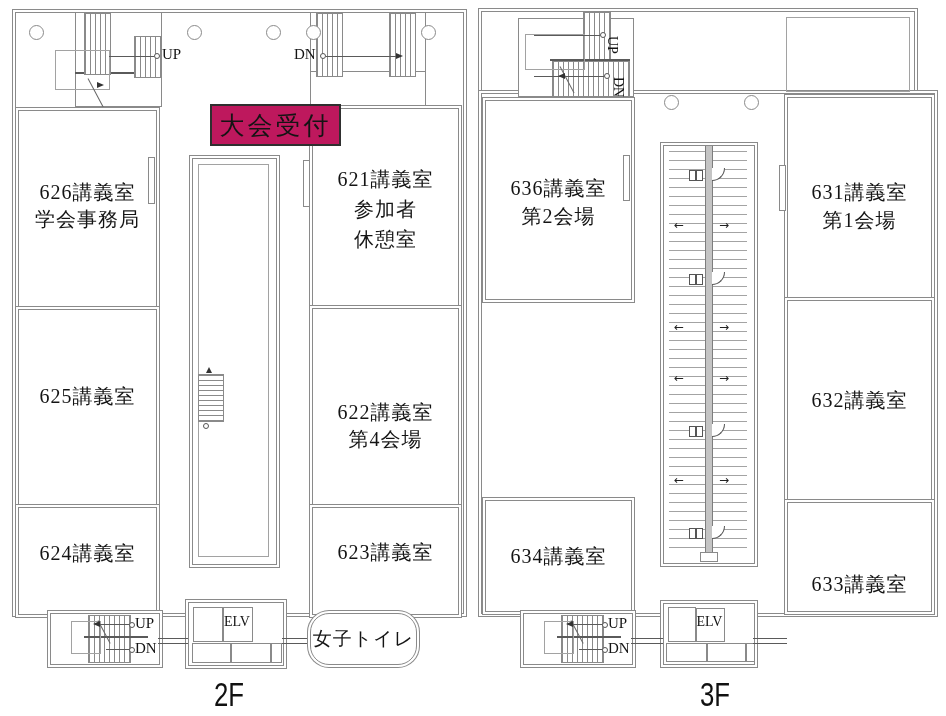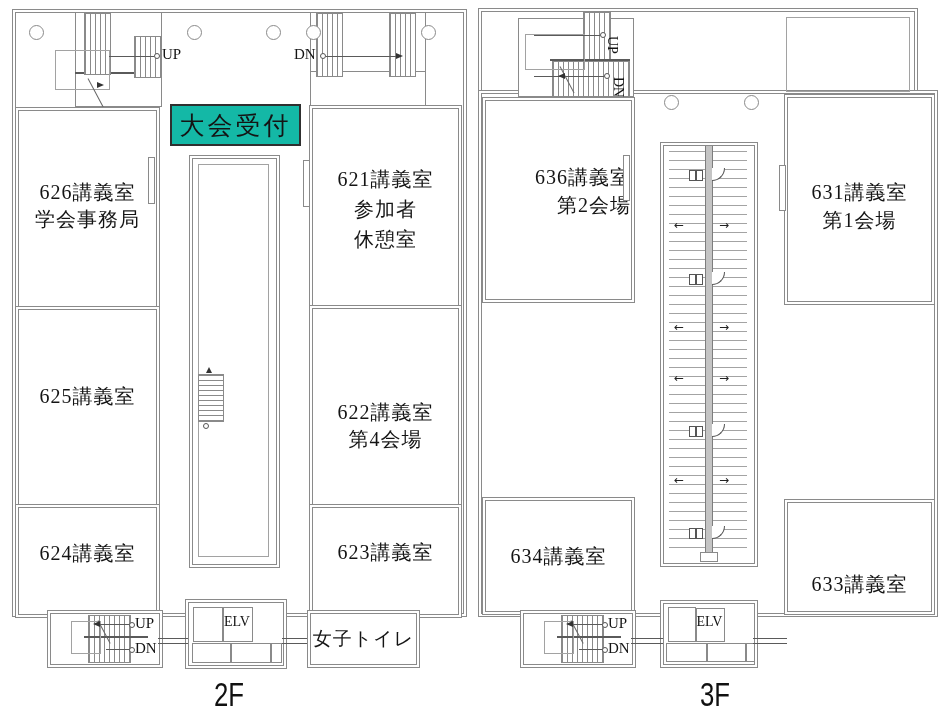--- a/index.html
+++ b/index.html
@@ -17,35 +17,35 @@
       repeating-linear-gradient(90deg,#8a8a8a 0 1px,transparent 1px 5px);}
   .hh{position:absolute;border:1px solid #8a8a8a;background:#fff
       repeating-linear-gradient(180deg,#8a8a8a 0 1px,transparent 1px 5px);}
   .steps{position:absolute;background:repeating-linear-gradient(180deg,#a3a3a3 0 1px,transparent 1px 9px);}
   .aisle{position:absolute;background:#c4c4c4;border-left:1px solid #7d7d7d;border-right:1px solid #7d7d7d;}
   .ln{position:absolute;background:#5a5a5a;}
   .circle{position:absolute;width:13px;height:13px;border:1.5px solid #8a8a8a;border-radius:50%;background:#fff;}
   .dot{position:absolute;width:4px;height:4px;border:1px solid #555;border-radius:50%;background:#fff;}
   .lbl{position:absolute;color:#141414;font-size:15px;white-space:nowrap;}
   .room-label{position:absolute;left:0;width:100%;text-align:center;font-size:20px;letter-spacing:1px;}
-  .flexc{display:flex;align-items:center;justify-content:center;}
+  .flexc{display:flex;align-items:center;justify-content:center;border-radius:19px;}
   .arr-l{position:absolute;width:0;height:0;border-top:3px solid transparent;border-bottom:3px solid transparent;border-right:7px solid #333;}
   .arr-r{position:absolute;width:0;height:0;border-top:3px solid transparent;border-bottom:3px solid transparent;border-left:7px solid #333;}
   .tri-up{position:absolute;width:0;height:0;border-left:3px solid transparent;border-right:3px solid transparent;border-bottom:6px solid #333;}
   .diag{position:absolute;height:1px;background:#666;transform-origin:left center;}
   .vtext{writing-mode:vertical-rl;font-size:14px;}
   .door-arc{position:absolute;width:12px;height:12px;border:1px solid #555;border-left:none;border-top:none;
             border-radius:0 0 100% 0;background:#fff;}
   .jamb{position:absolute;width:5px;height:9px;border:1px solid #555;background:#fff;}
   .hall-arrow{position:absolute;font-family:"DejaVu Sans",sans-serif;font-size:12px;color:#222;line-height:1;}
   .caption{position:absolute;width:100px;text-align:center;font-family:"Liberation Sans","DejaVu Sans",sans-serif;
            font-size:33px;transform:scaleX(0.78);color:#111;}
-  .reception{position:absolute;border:2px solid #2f2f2f;background:#14b8a6;
+  .reception{position:absolute;border:2px solid #2f2f2f;background:#be185d;
              font-family:"Liberation Sans","DejaVu Sans",sans-serif;font-size:25px;letter-spacing:3px;
-             display:flex;align-items:center;justify-content:center;z-index:5;}
+             display:flex;align-items:center;justify-content:center;z-index:5;margin-left:40px;}
   .elv-label{position:absolute;font-size:14px;text-align:center;}
   .toilet-label{font-size:19px;letter-spacing:1px;}
 </style>
 </head>
 <body>
 
 <div class="canvas">
 
   <section>
     <div class="dw" style="left:15px;top:12px;width:447px;height:600px;"></div>
@@ -200,35 +200,40 @@
     <div class="hall-arrow" style="left:719px;top:219px;">→</div>
     <div class="hall-arrow" style="left:674px;top:321px;">←</div>
     <div class="hall-arrow" style="left:719px;top:321px;">→</div>
     <div class="hall-arrow" style="left:674px;top:372px;">←</div>
     <div class="hall-arrow" style="left:719px;top:372px;">→</div>
     <div class="hall-arrow" style="left:674px;top:474px;">←</div>
     <div class="hall-arrow" style="left:719px;top:474px;">→</div>
     <div class="sw" style="left:700px;top:552px;width:16px;height:8px;"></div>
 
     <div class="dw" style="left:485px;top:100px;width:145px;height:198px;">
-      <div class="room-label" style="top:62px;line-height:28px;text-align:right;">
+      <div class="room-label" style="top:73px;line-height:28px;">
         <div>636講義室</div>
         <div>第2会場</div>
       </div>
     </div>
     <div class="dw" style="left:485px;top:500px;width:145px;height:110px;">
       <div class="room-label" style="top:42px;line-height:26px;">
         <div>634講義室</div>
       </div>
     </div>
 
     <div class="dw" style="left:787px;top:97px;width:143px;height:203px;">
       <div class="room-label" style="top:80px;line-height:28px;">
         <div>631講義室</div>
         <div>第1会場</div>
+      </div>
+    </div>
+    <div class="dw" style="left:787px;top:300px;width:143px;height:202px;">
+      <div class="room-label" style="top:86px;line-height:26px;">
+        <div>632講義室</div>
       </div>
     </div>
     <div class="dw" style="left:787px;top:502px;width:143px;height:108px;">
       <div class="room-label" style="top:40px;line-height:26px;margin-top:28px;">
         <div>633講義室</div>
       </div>
     </div>
 
     <div class="sw" style="left:623px;top:155px;width:5px;height:44px;"></div>
     <div class="sw" style="left:779px;top:165px;width:5px;height:44px;"></div>

